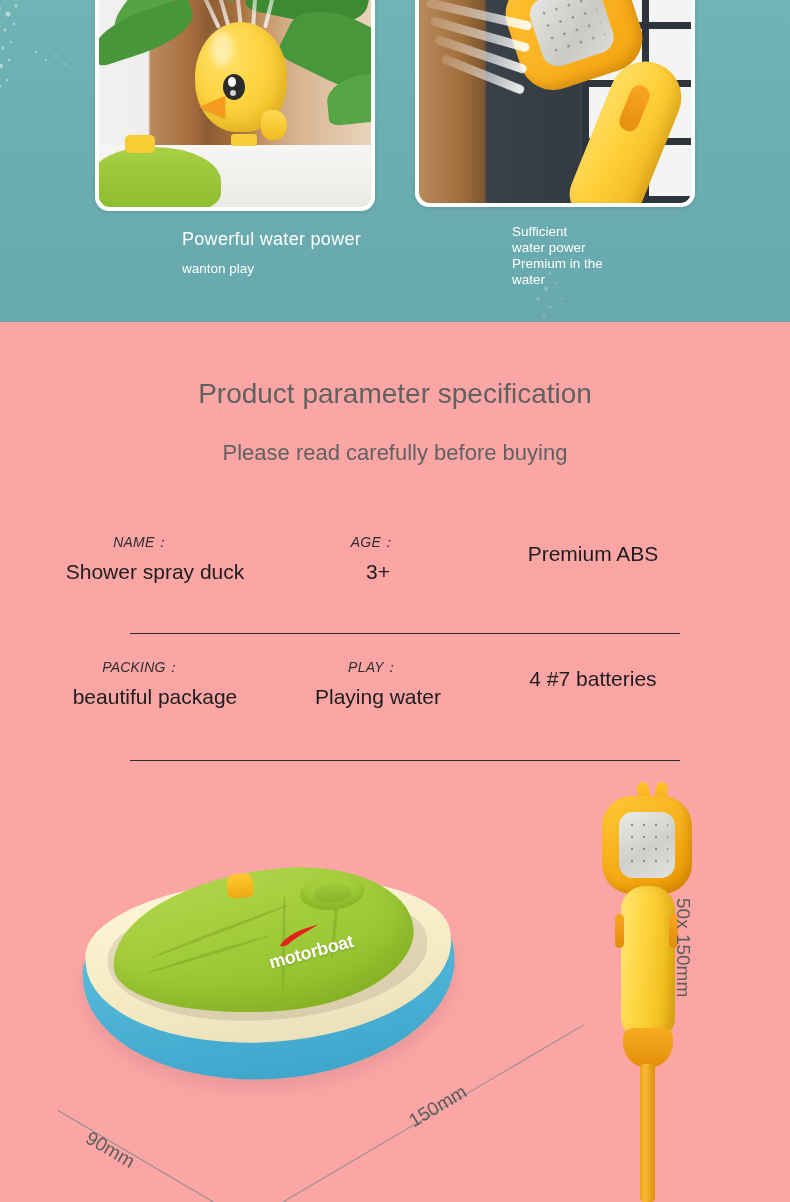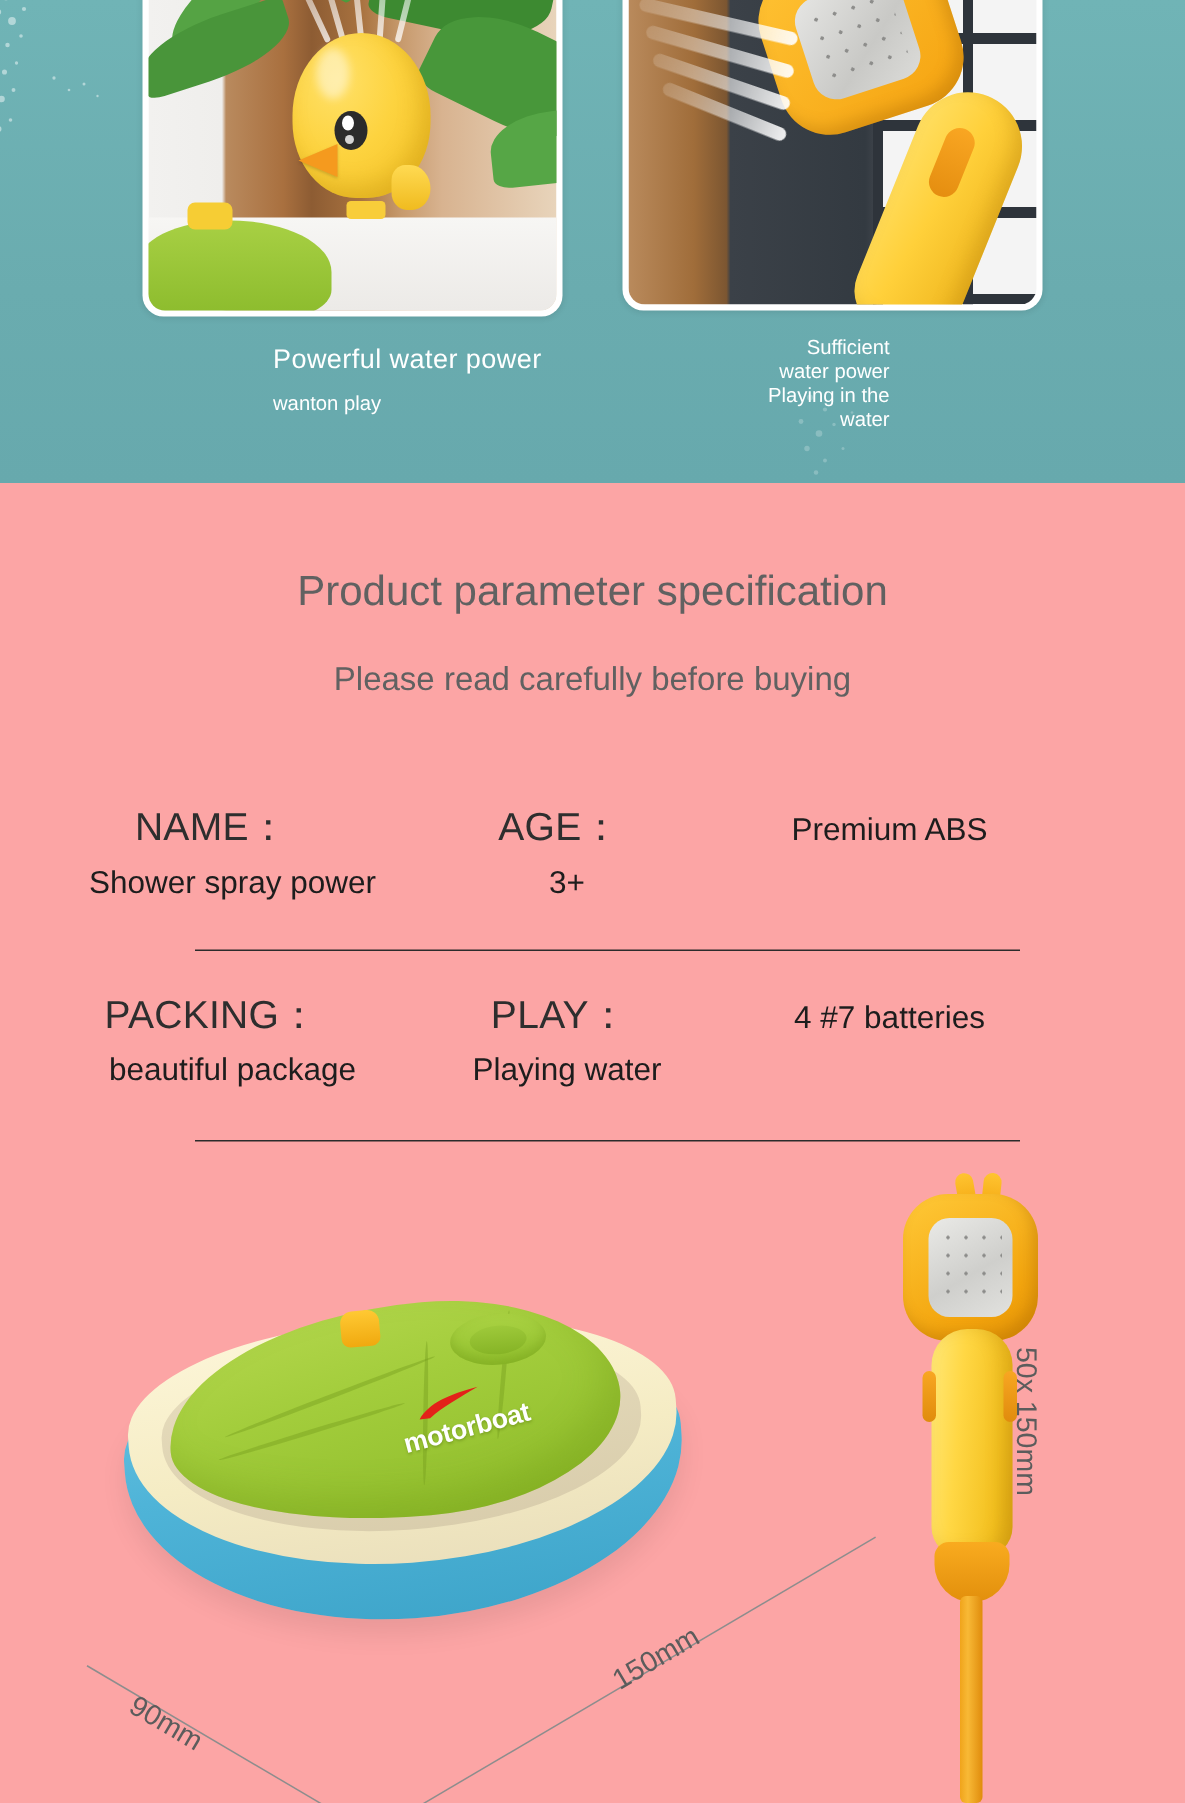--- a/index.html
+++ b/index.html
@@ -21,21 +21,20 @@
   
   .banner {
     position: absolute;
     left: 0;
     top: 0;
     width: 790px;
     height: 322px;
     background: #6cb0b3;
     background: linear-gradient(180deg, #70b4b6 0%, #6aacaf 60%, #67a9ad 100%);
     overflow: hidden;
-    text-align: right;
   }
   .splash {
     position: absolute;
     pointer-events: none;
   }
   .splash-left {
     left: -10px; top: -10px;
     width: 90px; height: 130px;
     opacity: .85;
   }
@@ -253,24 +252,25 @@
     color: #616161;
     font-weight: 400;
   }
 
   .spec-row { position: absolute; left: 0; width: 790px; }
   #row1 { top: 212px; }
   #row2 { top: 337px; }
 
   .cell { position: absolute; }
   .cell .lbl {
-    font-size: 26px;
+    font-size: 14px;
     color: #2e2e2e;
     white-space: nowrap;
     letter-spacing: .2px;
+    font-style: italic;
   }
   .cell .val {
     font-size: 21px;
     color: #1d1d1d;
     white-space: nowrap;
     margin-top: 8px;
   }
   .cell.c1 { left: 0; width: 310px; text-align: center; }
   .cell.c2 { left: 288px; width: 180px; text-align: center; }
   .cell.c3 { left: 448px; width: 290px; text-align: center; }
@@ -536,34 +536,34 @@
         <div class="spray s4"></div>
       </div>
     </div>
 
     <div class="cap-main" id="cap-left-main">Powerful water power</div>
     <div class="cap-sub" id="cap-left-sub">wanton play</div>
 
     <div id="cap-right-block">
       <div>Sufficient</div>
       <div>water power</div>
-      <div>Playing in the</div>
+      <div>Premium in the</div>
       <div>water</div>
     </div>
   </div>
 
   <div class="spec">
 
     <div class="spec-title">Product parameter specification</div>
     <div class="spec-sub">Please read carefully before buying</div>
 
     <div class="spec-row" id="row1">
       <div class="cell c1">
         <div class="lbl">NAME：</div>
-        <div class="val">Shower spray power</div>
+        <div class="val">Shower spray duck</div>
       </div>
       <div class="cell c2">
         <div class="lbl">AGE：</div>
         <div class="val">3+</div>
       </div>
       <div class="cell c3">
         <div class="val">Premium ABS</div>
       </div>
     </div>
 

